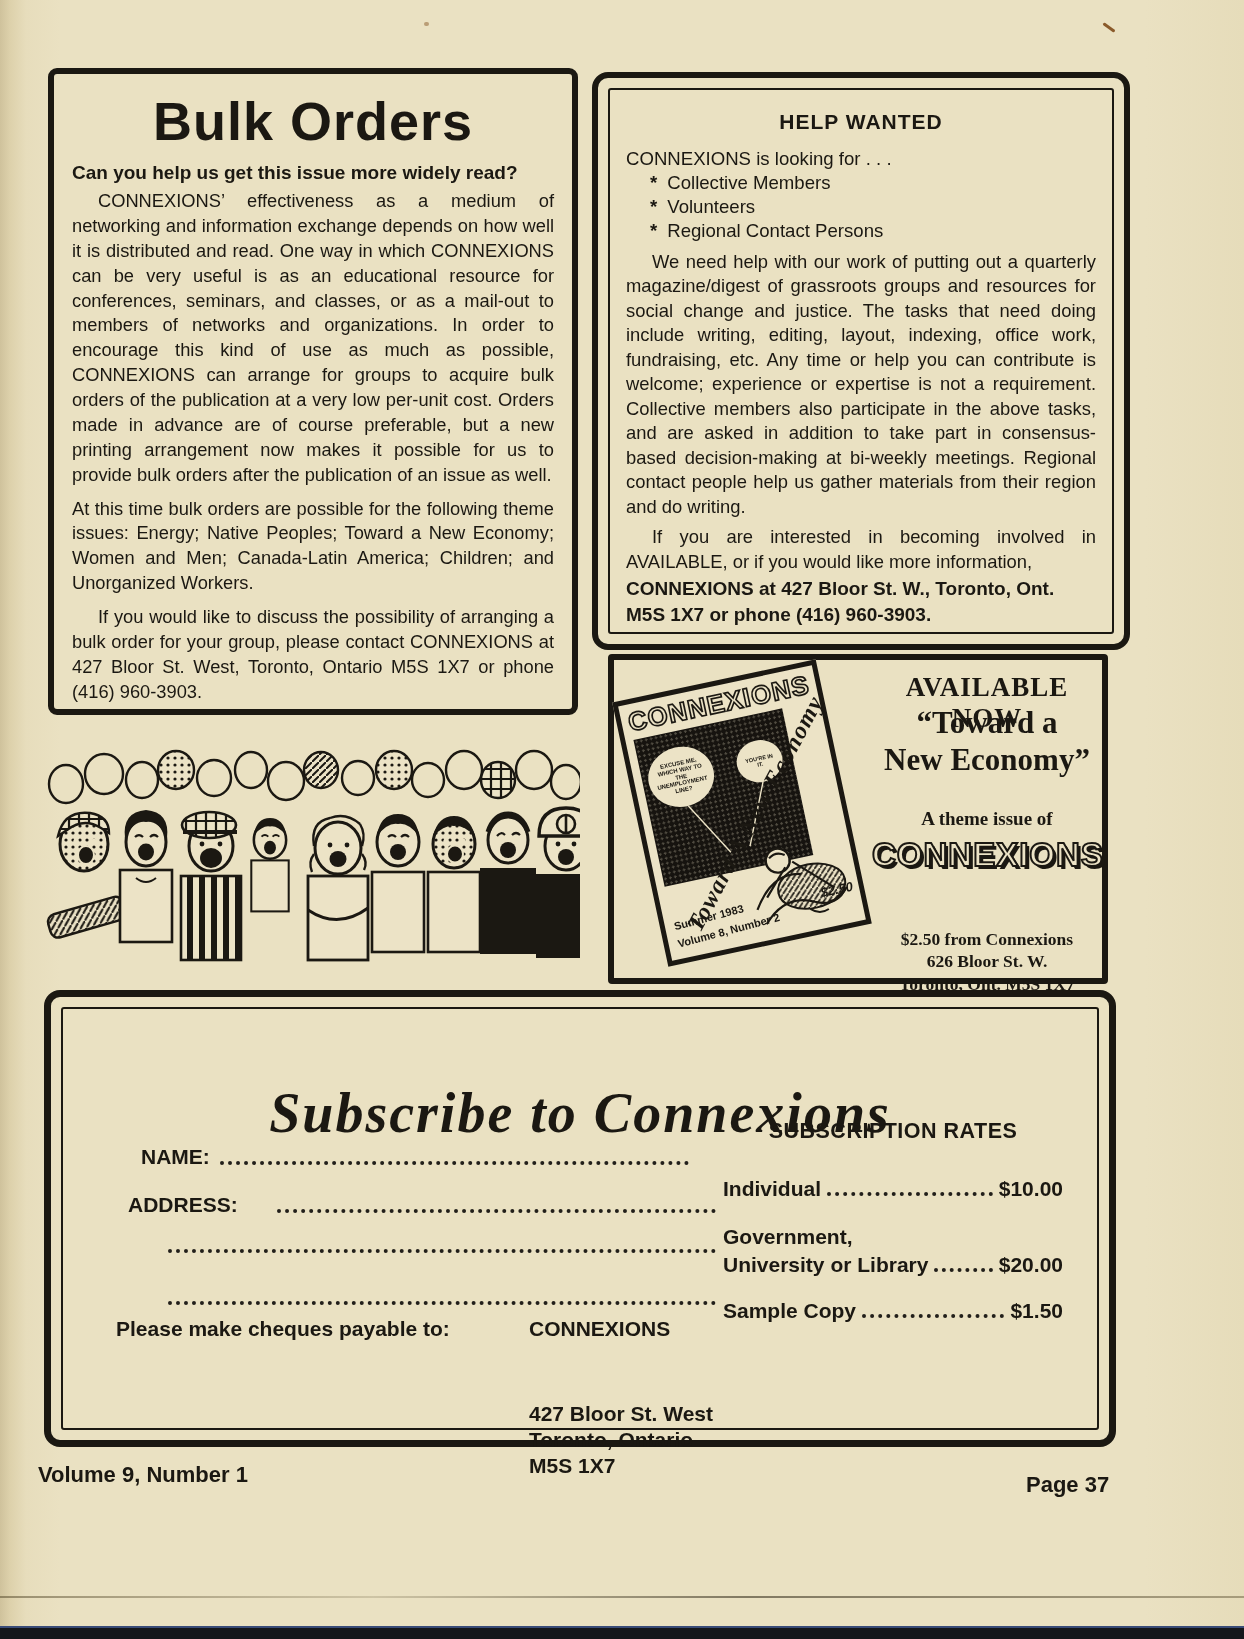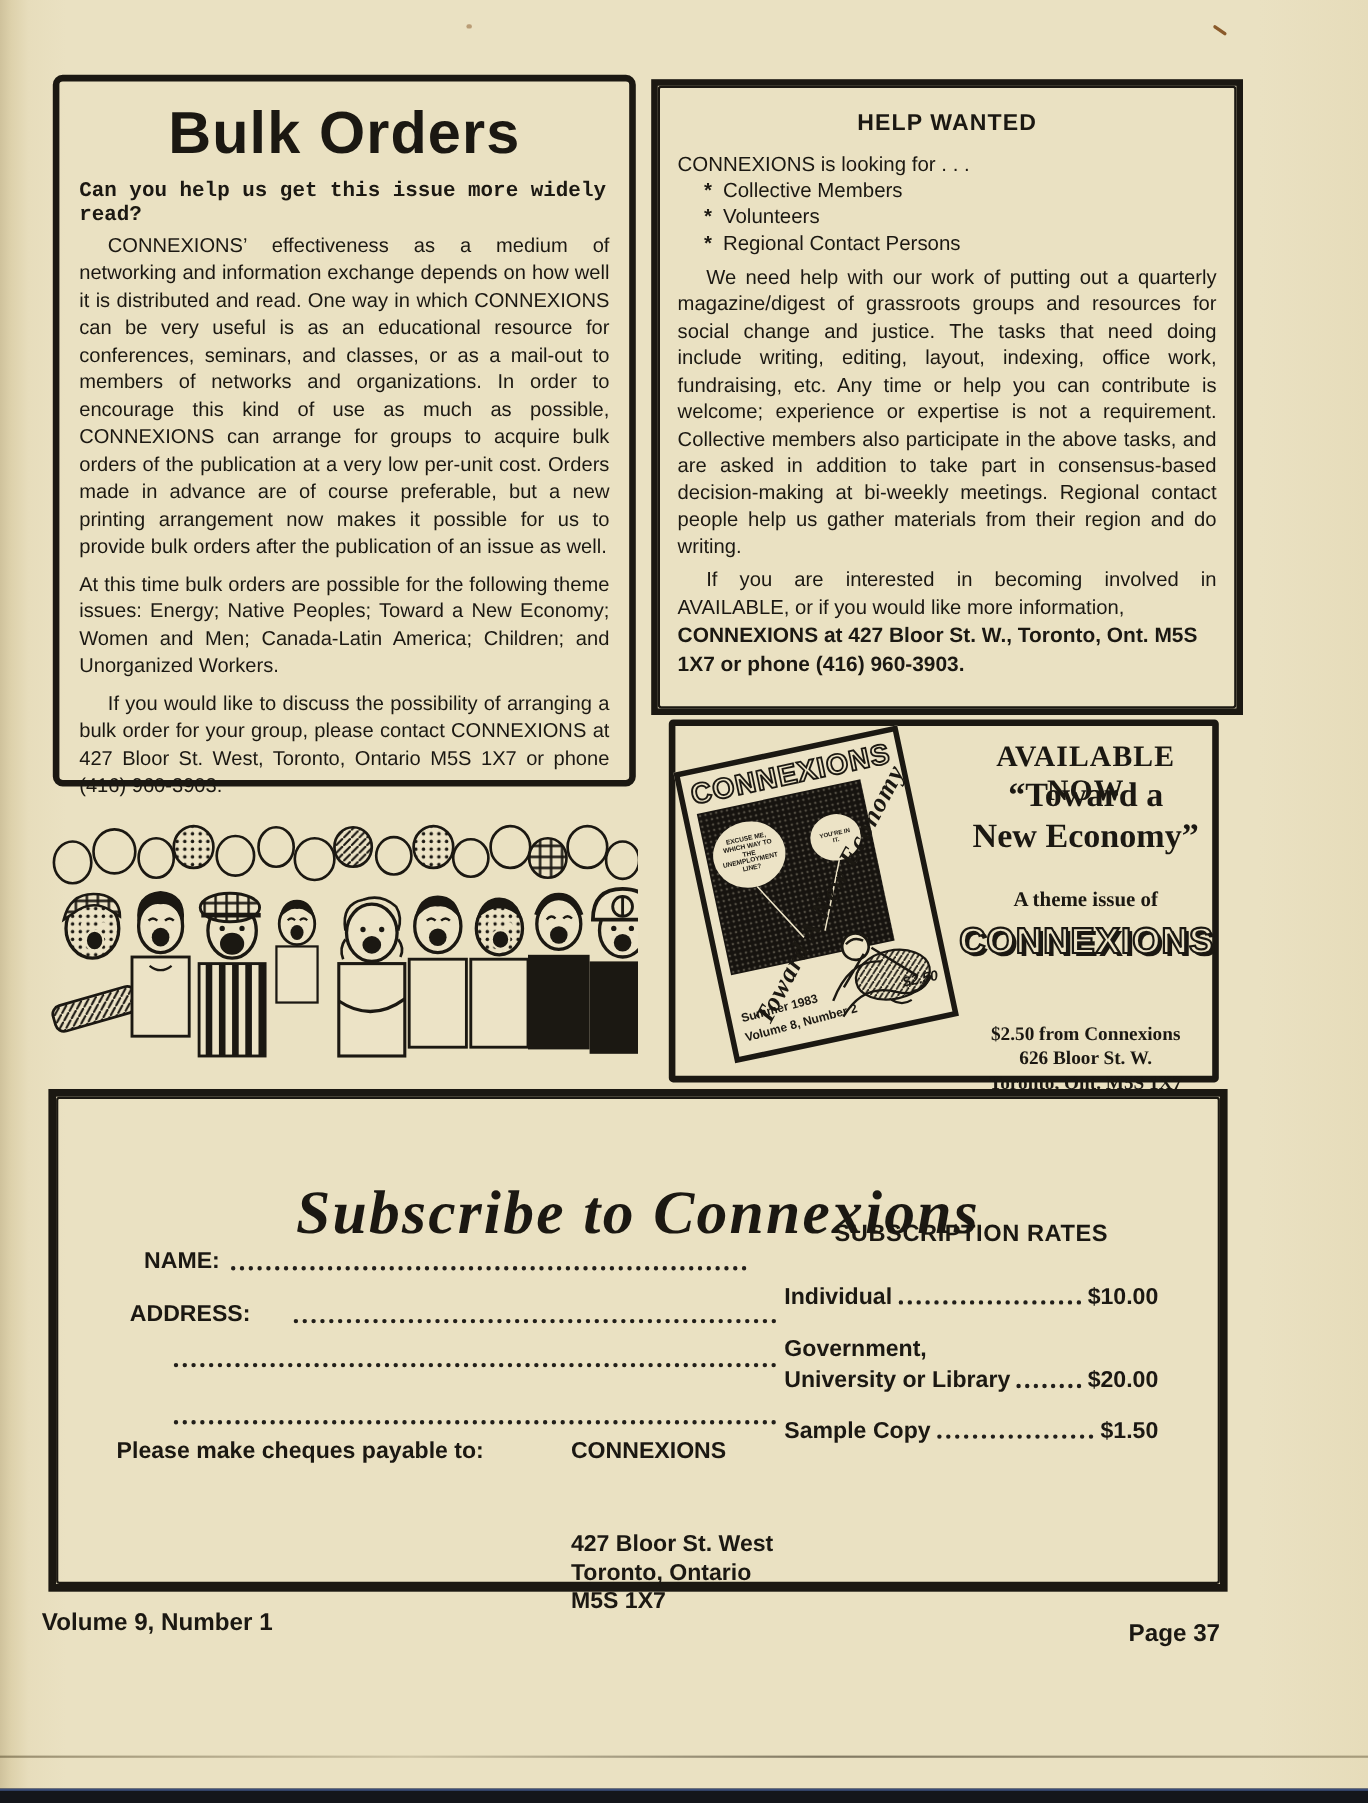--- a/index.html
+++ b/index.html
@@ -11,28 +11,28 @@
       #eae1c2;
   }
   .speck{position:absolute; background:#8a5a2a; border-radius:2px;}
   .faint-line{position:absolute; left:0; top:1596px; width:100%; height:2px;
     background:linear-gradient(90deg, rgba(90,78,48,.55), rgba(90,78,48,.2) 30%, rgba(60,52,34,.6) 60%, rgba(90,78,48,.45));}
   .bottom-strip{position:absolute; left:0; top:1626px; width:100%; height:13px;
     background:#14161b; border-top:2px solid #3a4c78;}
 
   
   .sbox{position:absolute; border:6px solid #1b1812; border-radius:9px; box-sizing:border-box;}
-  .dbox{position:absolute; border:6px solid #1b1812; border-radius:0; padding:0; box-sizing:border-box;}
+  .dbox{position:absolute; border:6px solid #1b1812; border-radius:16px; padding:10px; box-sizing:border-box;}
   .dbox-inner{border:2px solid #1b1812; border-radius:3px; width:100%; height:100%;
     box-sizing:border-box;}
 
   
   #bulk{left:48px; top:68px; width:530px; height:647px; padding:8px 18px 0;}
   .bulk-title{text-align:center; font-size:54px; font-weight:bold; letter-spacing:1px; margin:8px 0 10px;}
-  .lead{font-weight:bold; font-size:19px; margin:0 0 5px;font-family:Liberation Mono, monospace;}
+  .lead{font-weight:bold; font-size:19px; margin:0 0 5px;}
   .bodytext{font-size:18.3px; line-height:1.36; text-align:justify; margin:0 0 9px;}
   .indent{text-indent:26px;}
 
   
   #help{left:592px; top:72px; width:538px; height:578px;}
   #help .dbox-inner{padding:8px 16px 0;}
   .help-title{text-align:center; font-weight:bold; font-size:21px; letter-spacing:1px; margin:12px 0 14px;}
   .help-intro{font-size:18.6px; margin:0 0 2px;}
   .bullets{list-style:none; margin:2px 0 8px; padding:0 0 0 24px; font-size:18.6px;}
   .bullets li{margin:2px 0;}

